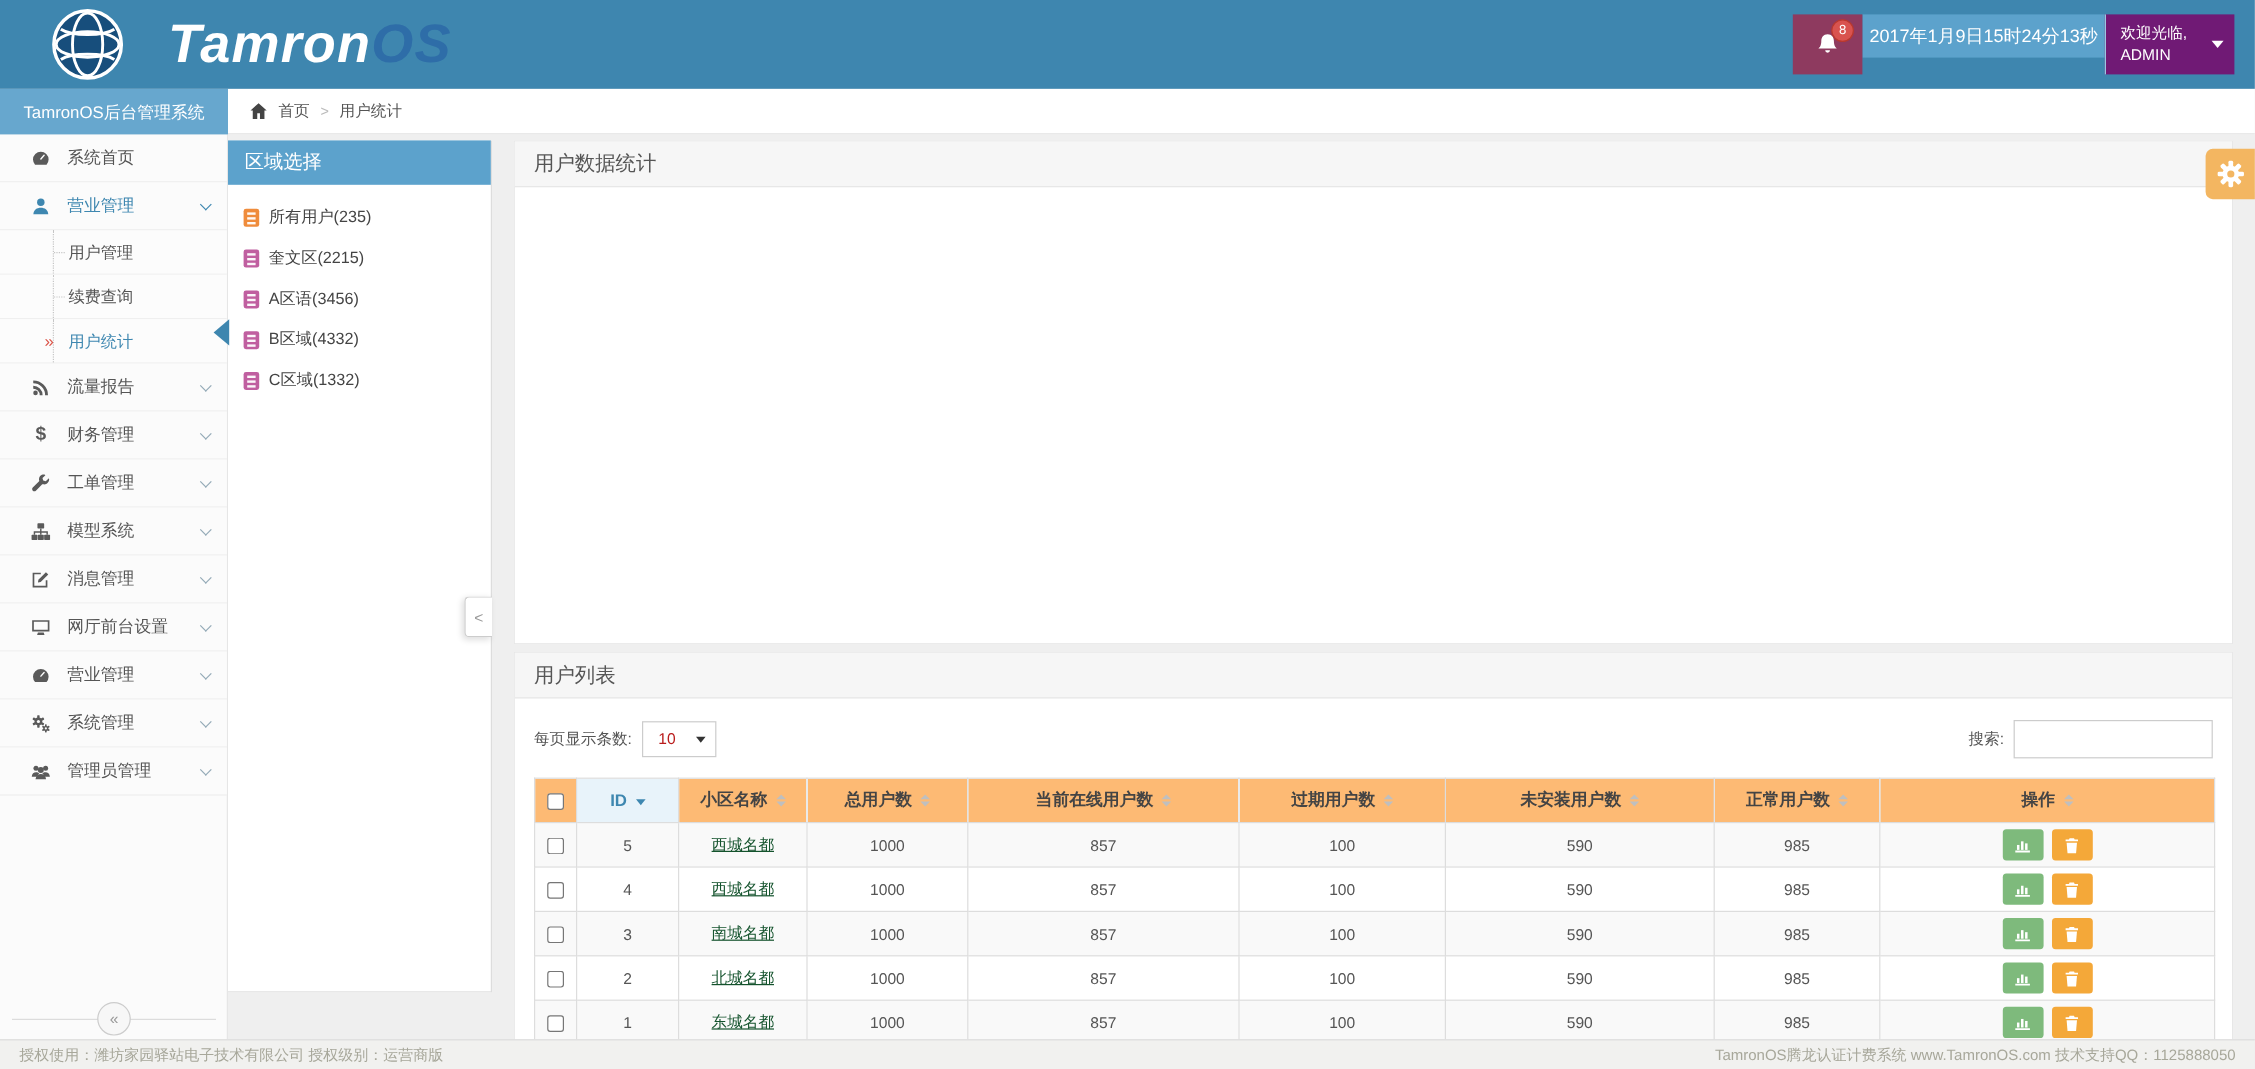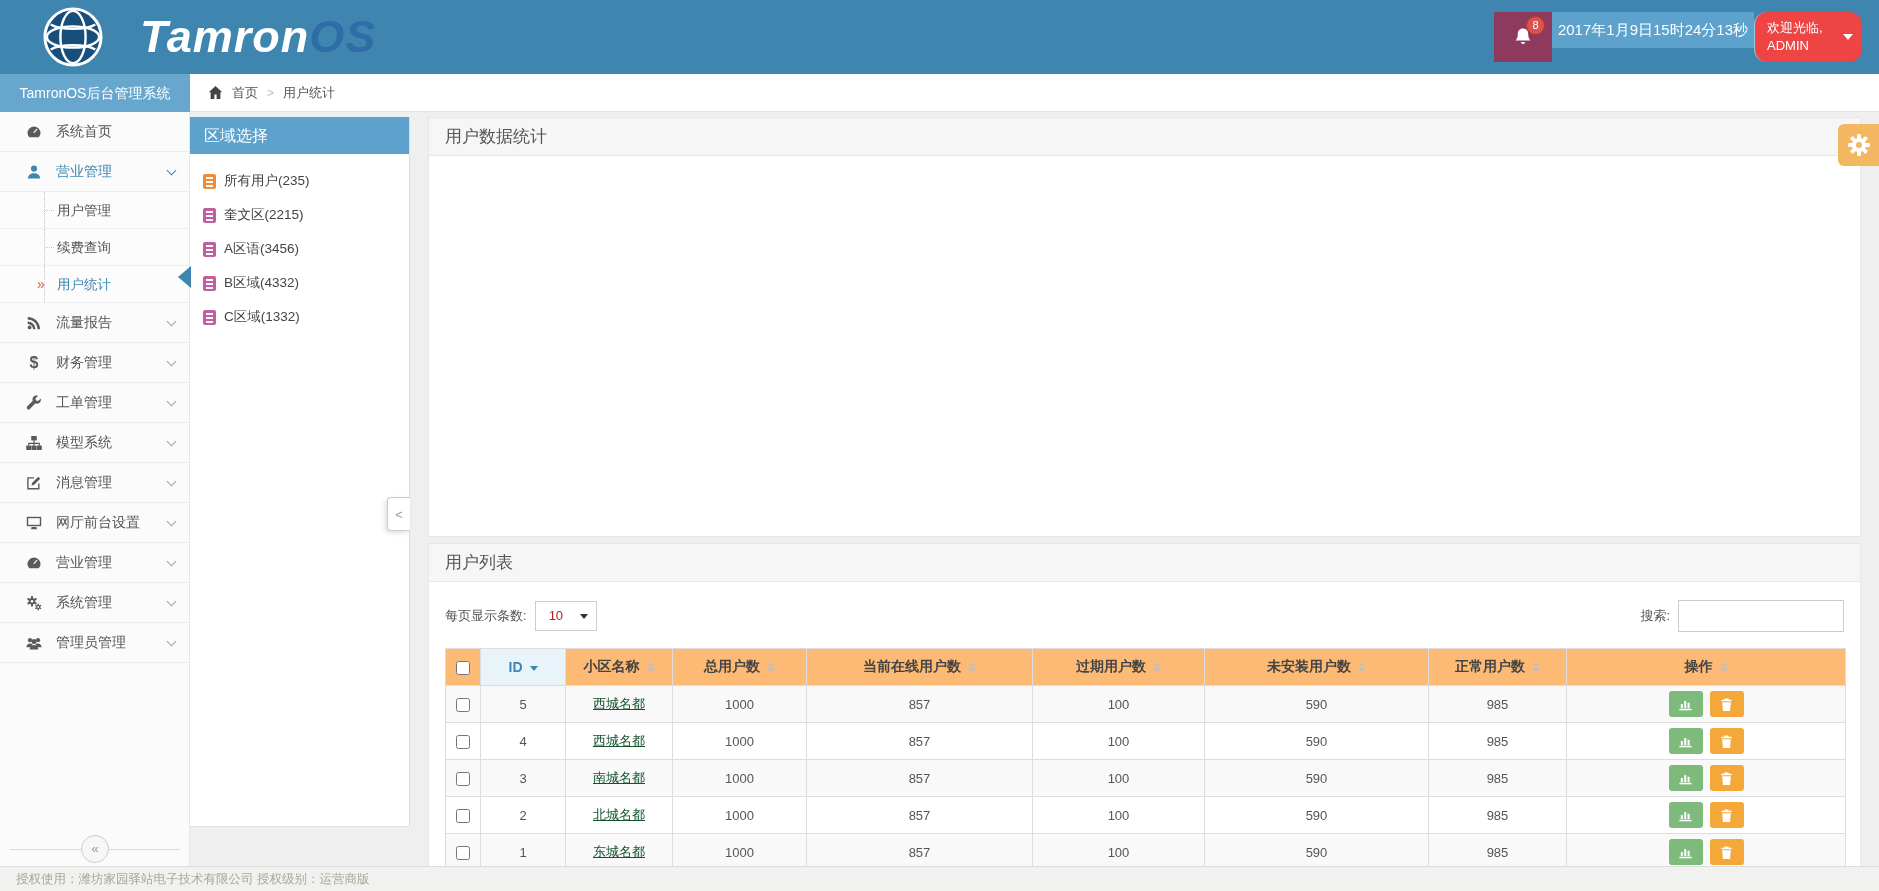--- a/index.html
+++ b/index.html
@@ -11,21 +11,21 @@
   .topbar { position:absolute; left:0; top:0; width:1879px; height:74px; background:#3e86af; z-index:4; }
   .brand { position:absolute; left:42px; top:6px; height:62px; display:flex; align-items:center; }
   .brand-globe { width:62px; height:62px; }
   .brand-text { margin-left:36px; font-size:45px; font-weight:bold; font-style:italic; color:#fff; letter-spacing:1px; }
   .brand-text .os { color:#2e6da8; }
   .top-right { position:absolute; right:17px; top:12px; height:50px; display:flex; }
   .bell-btn { width:58px; height:50px; background:#8e3a5f; position:relative; display:flex; align-items:center; justify-content:center; cursor:pointer; }
   .bell-btn .bell-svg { width:20px; height:20px; color:#fff; }
   .badge { position:absolute; right:7px; top:4px; min-width:19px; height:19px; border-radius:50%; background:#d9534f; border:1px solid #b8382f; color:#fff; font-size:11px; line-height:17px; text-align:center; }
   .date-box { width:202px; height:36px; background:#5ca2cc; color:#fff; font-size:15px; display:flex; align-items:center; justify-content:center; }
-  .user-box { width:108px; height:50px; background:#ef4444; border-left:1px solid #9cc6e0; color:#fff; font-size:13px; padding:7px 30px 0 12px; position:relative; line-height:18px; cursor:pointer;border-radius:13px; }
+  .user-box { width:108px; height:50px; background:#701a75; border-left:1px solid #9cc6e0; color:#fff; font-size:13px; padding:7px 30px 0 12px; position:relative; line-height:18px; cursor:pointer; }
   .user-box .caret { position:absolute; right:9px; top:22px; width:0; height:0; border-left:5px solid transparent; border-right:5px solid transparent; border-top:6px solid #fff; }
 
   
   .side-title { position:absolute; left:0; top:74px; width:190px; height:38px; background:#67a7ce; color:#fff; font-size:14px; text-align:center; line-height:38px; z-index:3; }
   .breadcrumb { position:absolute; left:190px; top:74px; width:1689px; height:38px; background:#fff; border-bottom:1px solid #e4e4e4; display:flex; align-items:center; padding-left:18px; font-size:13px; color:#555; z-index:3; }
   .breadcrumb .home-ic { width:15px; height:15px; color:#444; margin-right:9px; }
   .breadcrumb .bc-link { cursor:pointer; }
   .breadcrumb .sep { color:#bbb; margin:0 9px; font-size:12px; }
 
   
@@ -490,13 +490,14 @@
               </svg>
             </button>
         </td>
       </tr>
     </tbody>
   </table>
 </div>
 
 <div class="footer">
   <span>授权使用：潍坊家园驿站电子技术有限公司  授权级别：运营商版</span>
+  <span>TamronOS腾龙认证计费系统 www.TamronOS.com 技术支持QQ：1125888050</span>
 </div>
 
 </body></html>

